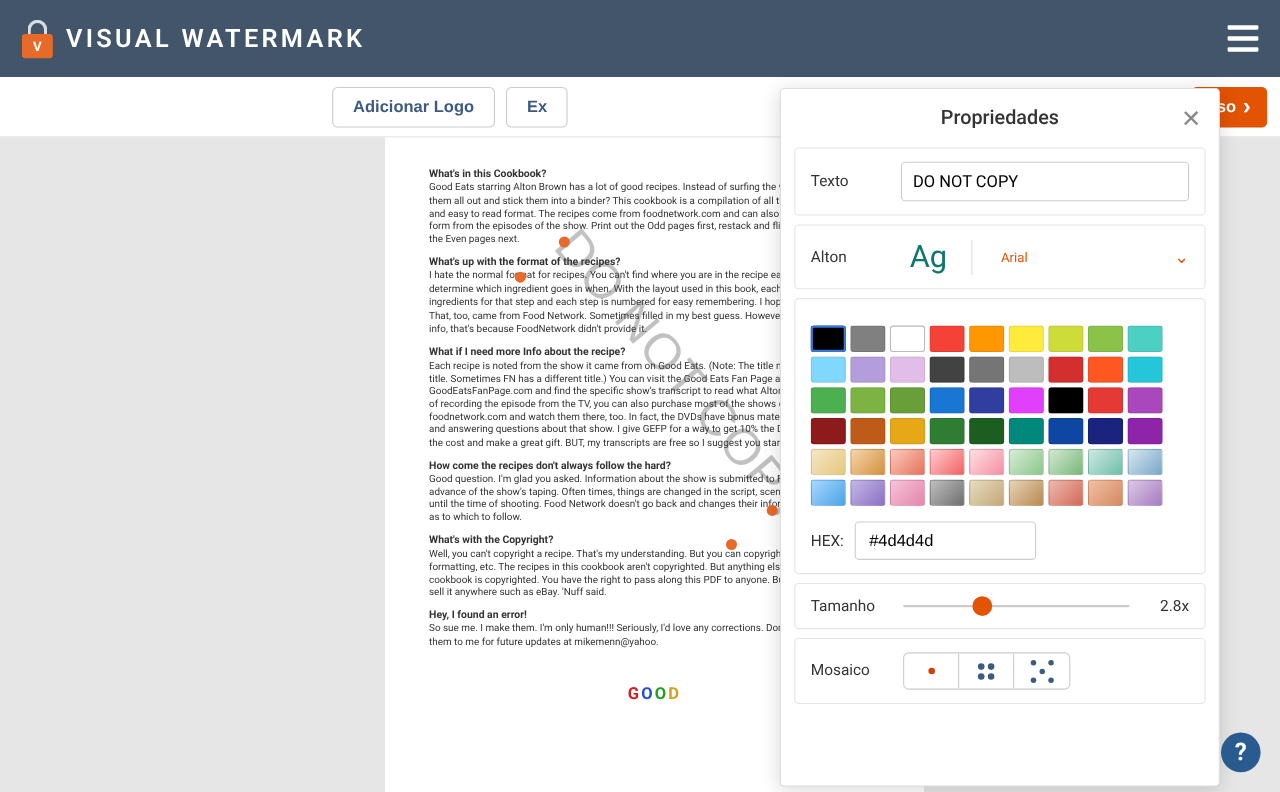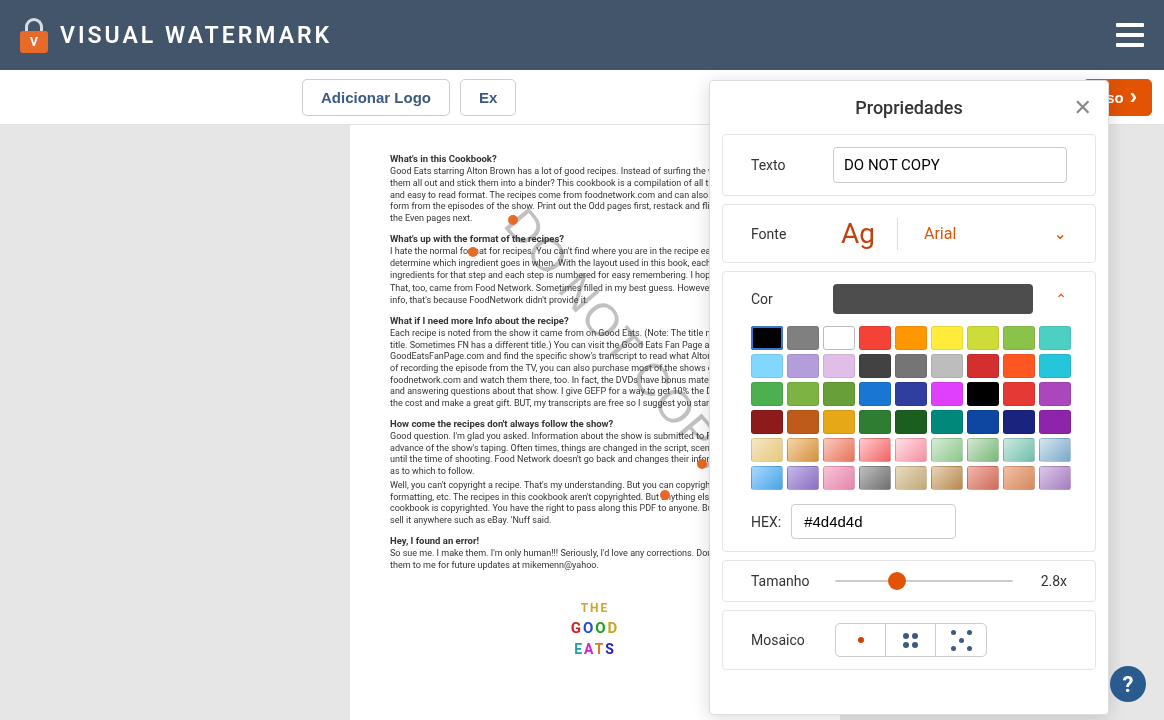--- a/index.html
+++ b/index.html
@@ -221,21 +221,21 @@
     overflow-y: auto;
     flex: 1;
     padding: 0 4px 20px 4px;
   }
   .panel-body::-webkit-scrollbar { width: 10px; }
   .panel-body::-webkit-scrollbar-thumb { background: #c8c8c8; border-radius: 5px; }
   .section {
     border: 1px solid #e5e5e5;
     border-radius: 4px;
     margin: 8px 8px 0 8px;
-    padding: 12px 28px;
+    padding: 12px 14px;
   }
   .row {
     display: flex;
     align-items: center;
     gap: 12px;
   }
   .label {
     width: 70px;
     font-size: 14px;
     color: #333;
@@ -245,32 +245,32 @@
     border: 1px solid #ccc;
     border-radius: 4px;
     padding: 8px 10px;
     font-size: 15px;
     resize: none;
     height: 36px;
     font-family: inherit;
   }
   .font-sample {
     font-size: 28px;
-    color: #c2410c;
+    color: #0f766e;
     margin-left: 8px;
     margin-right: 10px;
   }
   .font-divider {
     width: 1px;
     height: 32px;
     background: #ddd;
   }
   .font-name {
     color: #e25304;
-    font-size: 16px;
+    font-size: 12px;
     margin-left: 14px;
   }
   .font-arrow {
     margin-left: auto;
     color: #e25304;
     font-size: 16px;
   }
   .color-swatch-current {
     flex: 1;
     height: 30px;
@@ -418,29 +418,28 @@
 
 <div class="canvas-area">
   <div class="doc-page">
     <h4>What's in this Cookbook?</h4>
     <p>Good Eats starring Alton Brown has a lot of good recipes. Instead of surfing the web to find them, print them all out and stick them into a binder? This cookbook is a compilation of all the recipes in a unique and easy to read format. The recipes come from foodnetwork.com and can also be found in verbal form from the episodes of the show. Print out the Odd pages first, restack and flip, and then print out the Even pages next.</p>
     <h4>What's up with the format of the recipes?</h4>
     <p>I hate the normal format for recipes. You can't find where you are in the recipe easily and it's hard to determine which ingredient goes in when. With the layout used in this book, each step is linked to the ingredients for that step and each step is numbered for easy remembering. I hope you like it.</p>
     <p>That, too, came from Food Network. Sometimes filled in my best guess. However, if there's little or no info, that's because FoodNetwork didn't provide it.</p>
     <h4>What if I need more Info about the recipe?</h4>
     <p>Each recipe is noted from the show it came from on Good Eats. (Note: The title may not be the actual title. Sometimes FN has a different title.) You can visit the Good Eats Fan Page at GoodEatsFanPage.com and find the specific show's transcript to read what Alton says about it. Short of recording the episode from the TV, you can also purchase most of the shows on DVD from foodnetwork.com and watch them there, too. In fact, the DVDs have bonus material with Alton reading and answering questions about that show. I give GEFP for a way to get 10% the DVDs. They're worth the cost and make a great gift. BUT, my transcripts are free so I suggest you start there first.</p>
-    <h4>How come the recipes don't always follow the show?</h4>
+    <h4>How come the recipes don't always follow the hard?</h4>
     <p>Good question. I'm glad you asked. Information about the show is submitted to Food Network in advance of the show's taping. Often times, things are changed in the script, scene and recipe even up until the time of shooting. Food Network doesn't go back and changes their information. It's up to you as to which to follow.</p>
+    <h4>What's with the Copyright?</h4>
     <p>Well, you can't copyright a recipe. That's my understanding. But you can copyright the types of formatting, etc. The recipes in this cookbook aren't copyrighted. But anything else I put into this cookbook is copyrighted. You have the right to pass along this PDF to anyone. But don't go trying to sell it anywhere such as eBay. 'Nuff said.</p>
     <h4>Hey, I found an error!</h4>
     <p>So sue me. I make them. I'm only human!!! Seriously, I'd love any corrections. Don't hesitate to forward them to me for future updates at mikemenn@yahoo.</p>
     <div class="cookbook-logo">
-      <div class="cookbook-the">THE</div>
       <div class="cookbook-good"><span>G</span><span>O</span><span>O</span><span>D</span></div>
-      <div class="cookbook-eats"><span>E</span><span>A</span><span>T</span><span>S</span></div>
     </div>
 
   </div>
 
   <div class="watermark-overlay">DO NOT COPY</div>
   <div class="wm-handle" style="left:508px; top:90px;"></div>
   <div class="wm-handle" style="left:468px; top:122px;"></div>
   <div class="wm-handle" style="left:697px; top:334px;"></div>
   <div class="wm-handle" style="left:660px; top:365px;"></div>
 </div>
@@ -454,34 +453,29 @@
 
     <div class="section">
       <div class="row">
         <div class="label">Texto</div>
         <textarea class="text-input" style="">DO NOT COPY</textarea>
       </div>
     </div>
 
     <div class="section">
       <div class="row">
-        <div class="label">Fonte</div>
+        <div class="label">Alton</div>
         <div class="font-sample">Ag</div>
         <div class="font-divider"></div>
         <div class="font-name">Arial</div>
         <div class="font-arrow">⌄</div>
       </div>
     </div>
 
     <div class="section">
-      <div class="row">
-        <div class="label">Cor</div>
-        <div class="color-swatch-current"></div>
-        <div class="collapse-arrow">⌃</div>
-      </div>
 
       <div class="swatch-grid" id="swatch-grid">
           <div class="swatch selected" style="background: rgb(0, 0, 0);"></div>
           <div class="swatch" style="background: rgb(128, 128, 128);"></div>
           <div class="swatch white" style="background: rgb(255, 255, 255);"></div>
           <div class="swatch" style="background: rgb(244, 67, 54);"></div>
           <div class="swatch" style="background: rgb(255, 152, 0);"></div>
           <div class="swatch" style="background: rgb(255, 235, 59);"></div>
           <div class="swatch" style="background: rgb(205, 220, 57);"></div>
           <div class="swatch" style="background: rgb(139, 195, 74);"></div>

